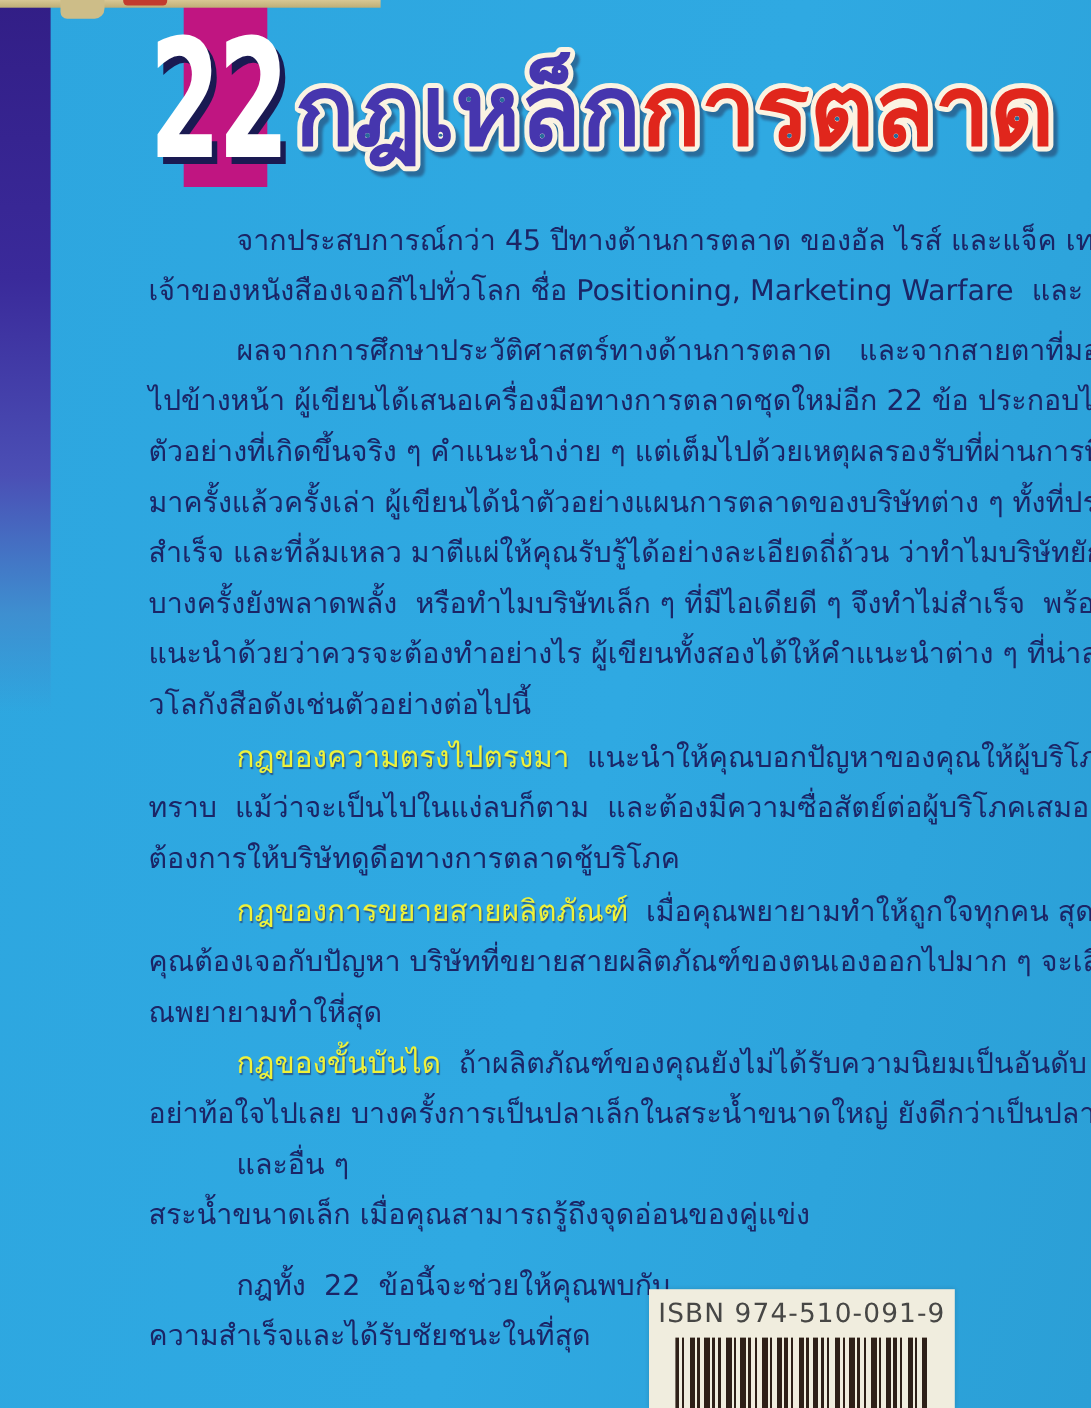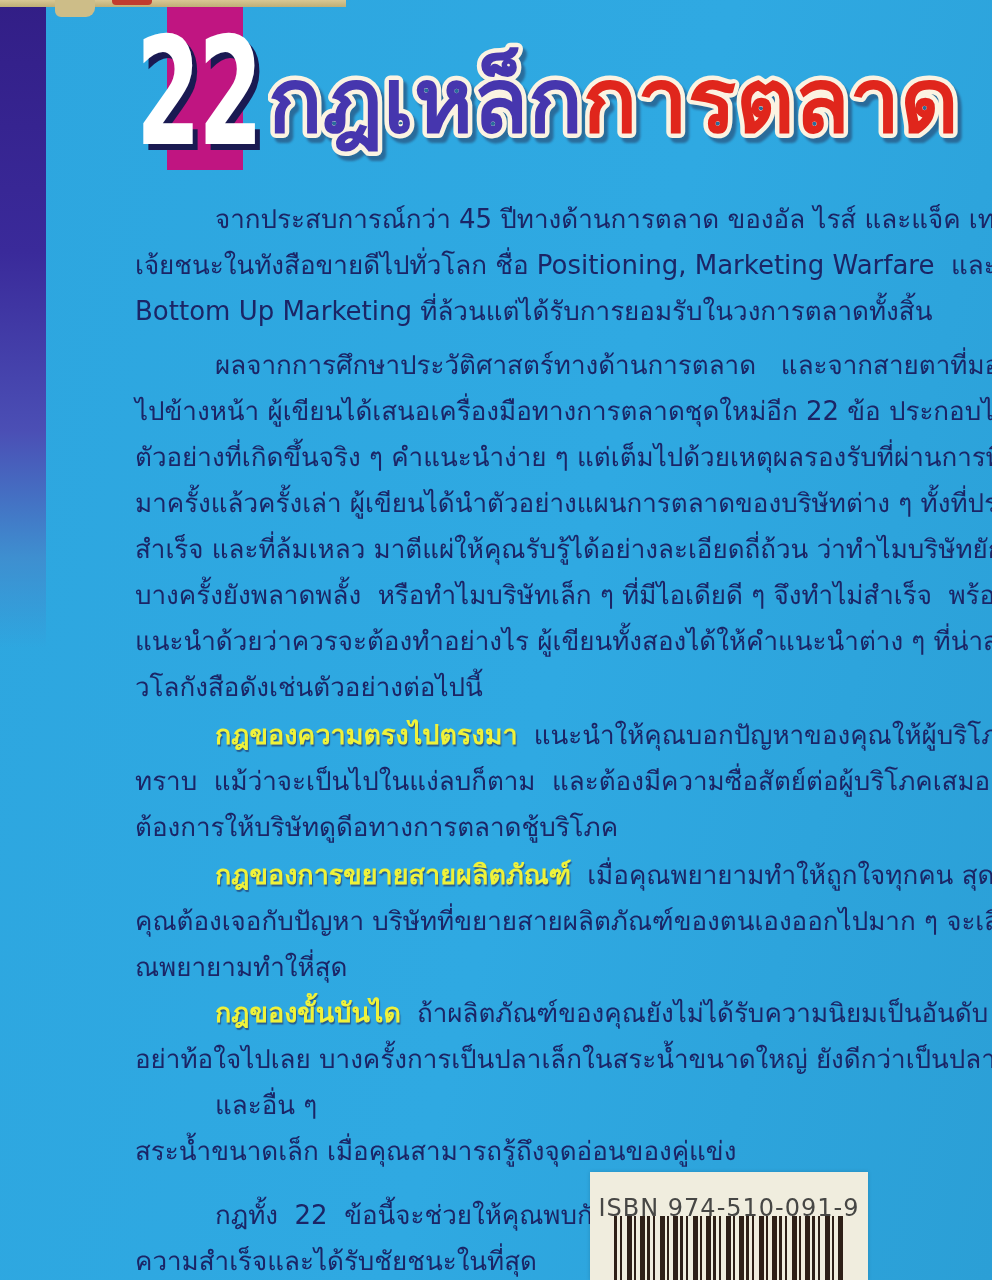--- a/index.html
+++ b/index.html
@@ -50,32 +50,32 @@
     position:absolute;left:135px;top:196px;width:810px;
     color:#1b2566;
     font-size:26px;line-height:46px;
   }
   .line{white-space:pre;height:46px;}
   .indent{padding-left:80px;}
   .gap8{margin-top:8px;}
   .gap2{margin-top:2px;}
   .gap18{margin-top:18px;}
   .law-heading{
-    color:#eff23a;font-weight:bold;font-size:27px;
+    color:#eff23a;font-weight:normal;font-size:27px;
     text-shadow:1px 2px 1px rgba(30,30,80,0.55);
     margin-right:16px;
   }
   
   .isbn-label{
     position:absolute;left:590px;top:1172px;width:278px;height:108px;
     background:#f0edde;
     box-shadow:0 0 4px rgba(0,0,0,0.15);
   }
   .isbn-text{
-    margin-top:22px;text-align:center;
+    margin-top:8px;text-align:center;
     font-size:24px;color:#474745;letter-spacing:1px;
     font-family:"DejaVu Sans",sans-serif;
   }
   .barcode{
     position:absolute;left:24px;right:24px;top:44px;bottom:0;
     background:repeating-linear-gradient(90deg,
       #2e2018 0 3px,transparent 3px 6px,
       #2e2018 6px 8px,transparent 8px 13px,
       #2e2018 13px 18px,transparent 18px 20px,
       #2e2018 20px 22px,transparent 22px 26px,
@@ -97,22 +97,21 @@
 
   <svg class="title-svg" width="712" height="148" viewBox="0 0 712 148">
     <text x="0" y="104" font-family="DejaVu Sans, sans-serif" font-size="90" font-weight="bold" paint-order="stroke" stroke="#fbf3e2" stroke-width="9" stroke-linejoin="round">
       <tspan fill="#4636ae">กฎเหล็ก</tspan><tspan fill="#e0261c">การตลาด</tspan>
     </text>
   </svg>
 
   <div class="body-col">
 
     <div class="line indent">จากประสบการณ์กว่า 45 ปีทางด้านการตลาด ของอัล ไรส์ และแจ็ค เทร้าท์</div>
-    <div class="line">เจ้ยชนะในทังสือขายดีไปทั่วโลก ชื่อ Positioning, Marketing Warfare  และ</div>
-    <div class="line">Bottom Up Marketing ที่ล้วนแต่ได้รับการยอมรับในวงการตลาดทั้งสิ้น</div>
+    <div class="line">เจ้าของหนังสืองเจอกีไปทั่วโลก ชื่อ Positioning, Marketing Warfare  และ</div>
 
     <div class="line indent gap8">ผลจากการศึกษาประวัติศาสตร์ทางด้านการตลาด   และจากสายตาที่มองไกล</div>
     <div class="line">ไปข้างหน้า ผู้เขียนได้เสนอเครื่องมือทางการตลาดชุดใหม่อีก 22 ข้อ ประกอบไปด้วย</div>
     <div class="line">ตัวอย่างที่เกิดขึ้นจริง ๆ คำแนะนำง่าย ๆ แต่เต็มไปด้วยเหตุผลรองรับที่ผ่านการพิสูจน์</div>
     <div class="line">มาครั้งแล้วครั้งเล่า ผู้เขียนได้นำตัวอย่างแผนการตลาดของบริษัทต่าง ๆ ทั้งที่ประสบผล</div>
     <div class="line">สำเร็จ และที่ล้มเหลว มาตีแผ่ให้คุณรับรู้ได้อย่างละเอียดถี่ถ้วน ว่าทำไมบริษัทยักษ์ใหญ่</div>
     <div class="line">บางครั้งยังพลาดพลั้ง  หรือทำไมบริษัทเล็ก ๆ ที่มีไอเดียดี ๆ จึงทำไม่สำเร็จ  พร้อมกับ</div>
     <div class="line">แนะนำด้วยว่าควรจะต้องทำอย่างไร ผู้เขียนทั้งสองได้ให้คำแนะนำต่าง ๆ ที่น่าสนใจมาก</div>
     <div class="line">วโลกังสือดังเช่นตัวอย่างต่อไปนี้</div>
 

